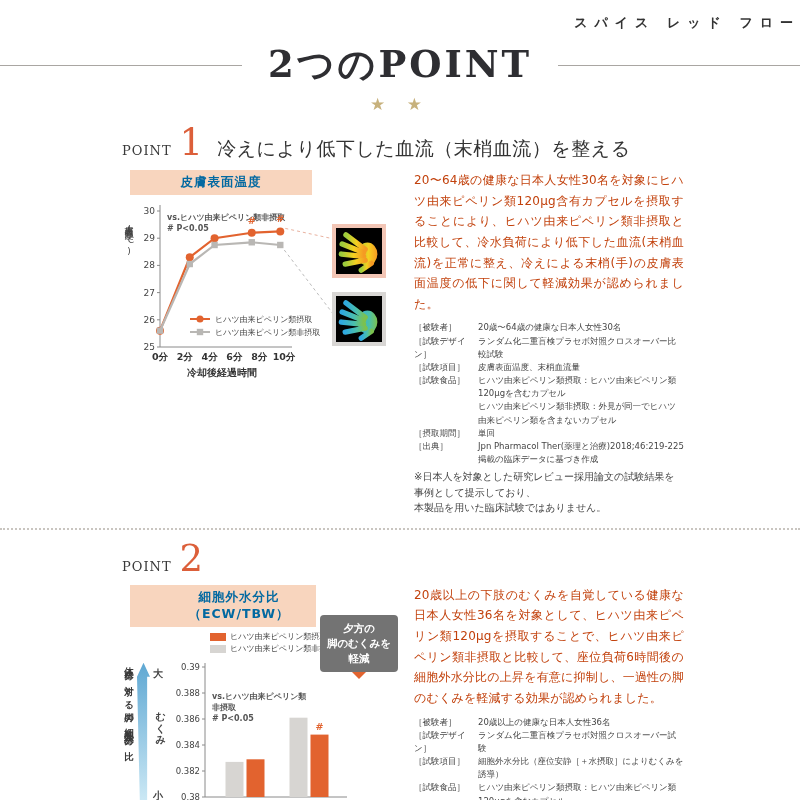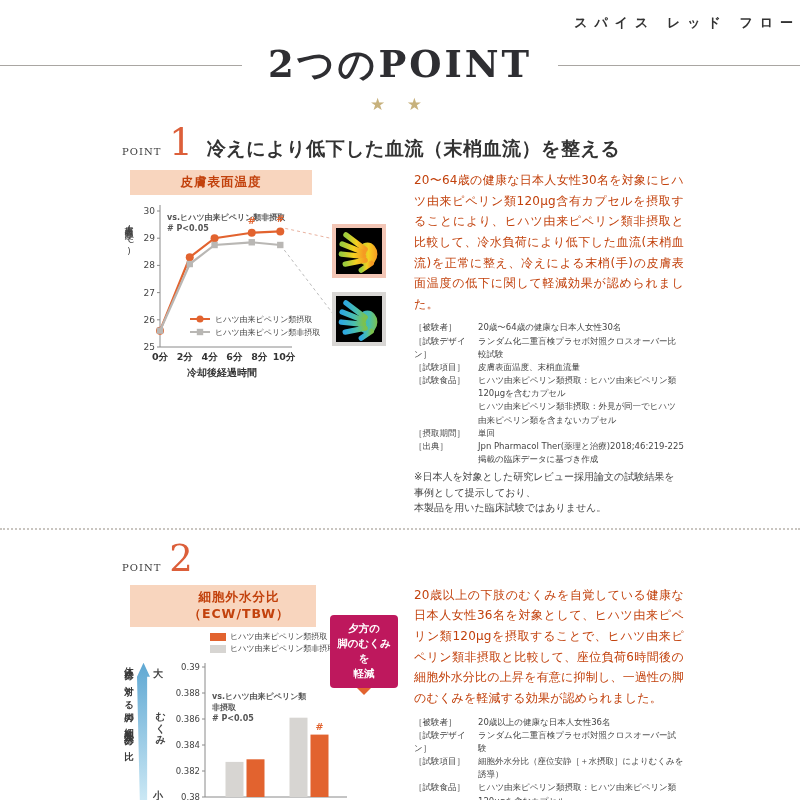--- a/index.html
+++ b/index.html
@@ -11,26 +11,26 @@
   .brand { text-align:right; font-size:13px; letter-spacing:7px; color:#333; font-weight:bold; }
   .title-row { display:flex; align-items:center; width:100%; margin-top:8px; }
   .hline { flex:1; height:1px; background:#a9a6a2; }
   .title { font-family:"DejaVu Serif","Liberation Serif",serif; font-weight:bold;
     font-size:37px; color:#2e2e32; letter-spacing:3px; padding:0 26px; white-space:nowrap; }
   .stars { text-align:center; color:#c7b17c; font-size:17px; letter-spacing:8px; margin-top:4px; }
 
   
   .point { margin:10px 116px 0 122px; }
   .point-head { display:flex; align-items:baseline; margin-bottom:4px; }
-  .pt-label { font-family:"DejaVu Serif","Liberation Serif",serif; font-size:10px; letter-spacing:1px; color:#3a3a3a; }
+  .pt-label { font-family:"DejaVu Serif","Liberation Serif",serif; font-size:13px; letter-spacing:1px; color:#3a3a3a; }
   .pt-num { font-family:"DejaVu Serif","Liberation Serif",serif; font-size:37px; color:#dc5f3a; margin:0 14px 0 8px; line-height:1; }
-  .pt-heading { font-size:19px; font-weight:bold; color:#333; letter-spacing:0.5px; }
+  .pt-heading { font-size:19px; font-weight:normal; color:#333; letter-spacing:0.5px; }
   .point-body { display:flex; gap:14px; }
   .chart-col { width:278px; flex:none; position:relative; }
-  .chart-title { width:182px; margin:4px 0 4px 8px; background:#f8d5be; color:#c2410c;
+  .chart-title { width:182px; margin:4px 0 4px 8px; background:#f8d5be; color:#0369a1;
     font-size:12.5px; font-weight:bold; text-align:center; padding:4px 0; letter-spacing:1px; }
   .chart-title.t2 { width:186px;padding-left:32px; }
   .text-col { flex:1; padding-top:4px; }
   .body-text { font-size:12px; line-height:1.72; text-align:justify; color:#c2410c; letter-spacing:0.2px; }
   .specs { margin-top:7px; }
   .spec-row { display:flex; font-size:8.5px; line-height:1.55; color:#454545; }
   .spec-label { width:64px; flex:none; }
   .spec-value { flex:1; white-space:pre-line; }
   .spec-note { font-size:10px; line-height:1.55; color:#454545; margin-top:3px; white-space:pre-line; }
 
@@ -54,21 +54,21 @@
   .side-label { writing-mode:vertical-rl; text-orientation:upright; font-size:9.5px; font-weight:bold;
     color:#3a3a3a; letter-spacing:2px; height:168px; margin-top:2px; }
   .arrow-wrap { position:relative; width:34px; height:160px; flex:none; }
   .arrow { position:absolute; left:2px; top:6px; width:13px; height:140px;
     background:linear-gradient(#5fa8d3,#cde9f5);
     clip-path:polygon(50% 0%,100% 10%,78% 10%,78% 100%,22% 100%,0% 10% ); }
   .arrow-big { position:absolute; left:18px; top:10px; font-size:10px; font-weight:bold; color:#444; }
   .arrow-mid { position:absolute; left:18px; top:48px; writing-mode:vertical-rl; text-orientation:upright;
     font-size:10px; font-weight:bold; color:#444; }
   .arrow-small { position:absolute; left:18px; bottom:14px; font-size:10px; font-weight:bold; color:#444; }
-  .callout { position:absolute; right:2px; top:34px; width:68px; background:#be185d; color:#fff;
+  .callout { position:absolute; right:2px; top:34px; width:78px; background:#737373; color:#fff;
     font-size:10.5px; font-weight:bold; text-align:center; line-height:1.45; padding:6px 2px;
     border-radius:4px; white-space:pre-line; }
   .callout:after { content:""; position:absolute; left:50%; bottom:-7px; margin-left:-7px;
     border-left:7px solid transparent; border-right:7px solid transparent; border-top:7px solid #e2632f; }
 </style>
 </head>
 <body>
 
 <div class="page">
 

